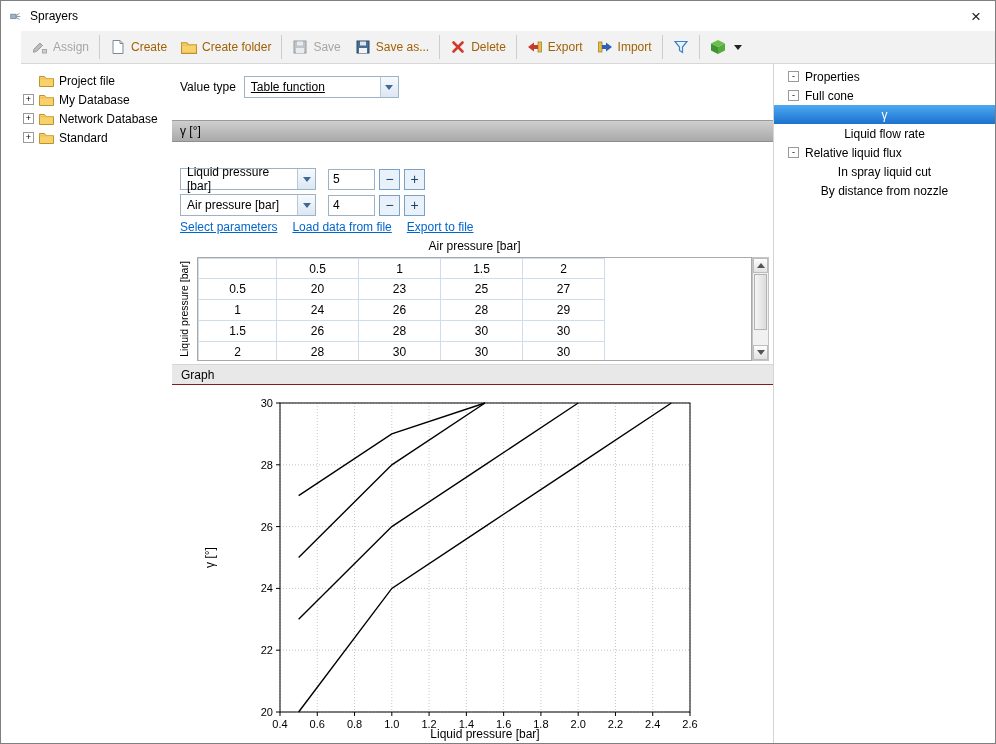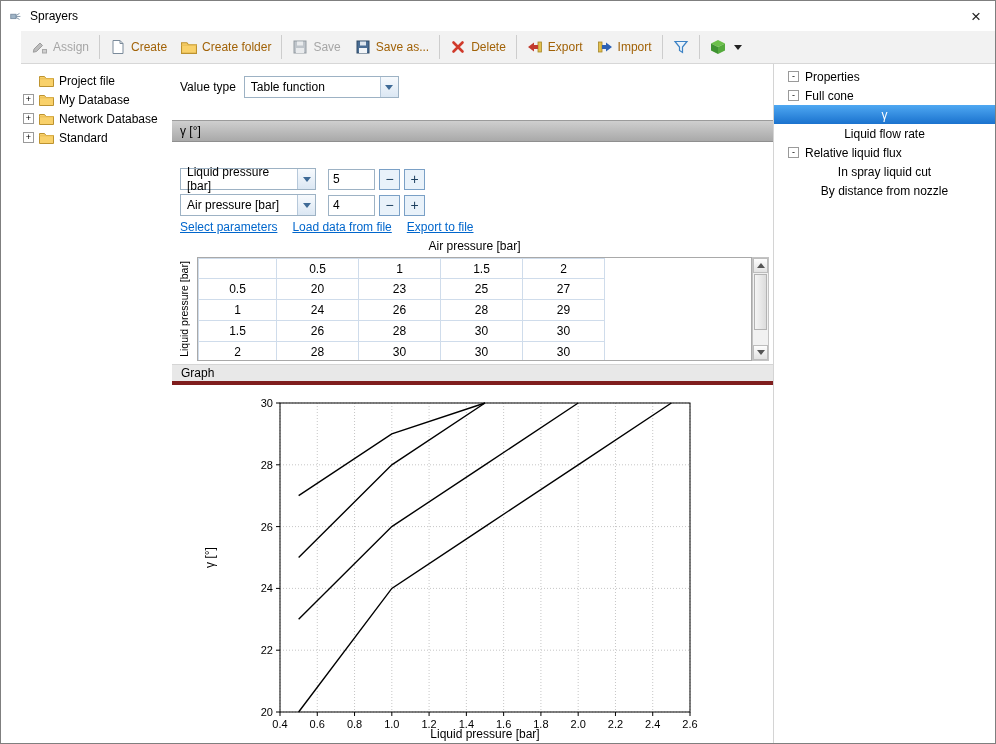--- a/index.html
+++ b/index.html
@@ -43,21 +43,21 @@
 
   .value-row { position:absolute; top:12px; left:8px; height:22px; display:flex; align-items:center; gap:8px; }
 
   .combo { position:relative; height:22px; background:#fff; border:1px solid #9db2c4;
            display:flex; align-items:center; padding:0 22px 0 6px; font-size:12px; cursor:pointer; }
   .combo-arrow { position:absolute; right:0; top:0; width:18px; height:100%;
                  background:linear-gradient(#f7fafd,#dbe7f3); border-left:1px solid #b6c8da;
                  display:flex; align-items:center; justify-content:center; }
   .combo-arrow::after { content:""; border-left:4px solid transparent; border-right:4px solid transparent;
                         border-top:5px solid #3f6a96; }
-  .w155 { width:155px; } .w136 { width:136px; }
+  .w155 { width:155px;text-decoration:underline; } .w136 { width:136px; }
 
   .gamma-bar { position:absolute; top:56px; left:0; width:100%; height:22px;
                background:linear-gradient(#cfcfcf,#a9a9a9); border-top:1px solid #9b9b9b;
                border-bottom:1px solid #8f8f8f; display:flex; align-items:center; padding-left:8px; }
 
   .param-bar { position:absolute; top:78px; left:0; width:100%; height:21px;
                background:#e8e8e8; border-bottom:1px solid #d2d2d2; }
   .param-bar .pt { position:absolute; left:9px; top:3px; }
   .param-bar .am { position:absolute; left:168px; top:3px; }
 
@@ -95,21 +95,21 @@
             display:flex; align-items:center; justify-content:center; cursor:pointer; }
   .sb-btn.up { top:0; } .sb-btn.down { bottom:0; }
   .tri-up { width:0; height:0; border-left:4px solid transparent; border-right:4px solid transparent;
             border-bottom:5px solid #555; }
   .tri-down { width:0; height:0; border-left:4px solid transparent; border-right:4px solid transparent;
               border-top:5px solid #555; }
   .sb-thumb { position:absolute; left:1px; right:1px; top:16px; height:56px;
               background:linear-gradient(90deg,#f5f5f5,#dcdcdc); border:1px solid #b3b3b3; cursor:pointer; }
 
   .graph-bar { position:absolute; top:300px; left:0; width:100%; height:21px;
-               background:#e8e8e8; border-top:1px solid #d5d5d5; border-bottom:4px solid #7f1d1d;
+               background:#e8e8e8; border-top:1px solid #d5d5d5; border-bottom:1px solid #7f1d1d;
                display:flex; align-items:center; padding-left:9px; }
 
   #chart { position:absolute; top:321px; left:0; }
   #chart text { font-family:"Liberation Sans",sans-serif; fill:#000; }
   #chart .tick { font-size:11px; }
   #chart .axis { font-size:12px; }
 
   
   .props-panel { position:absolute; top:63px; left:772px; right:0; bottom:0;
                  border-left:1px solid #d4d4d4; background:#fff; padding-top:3px; }

